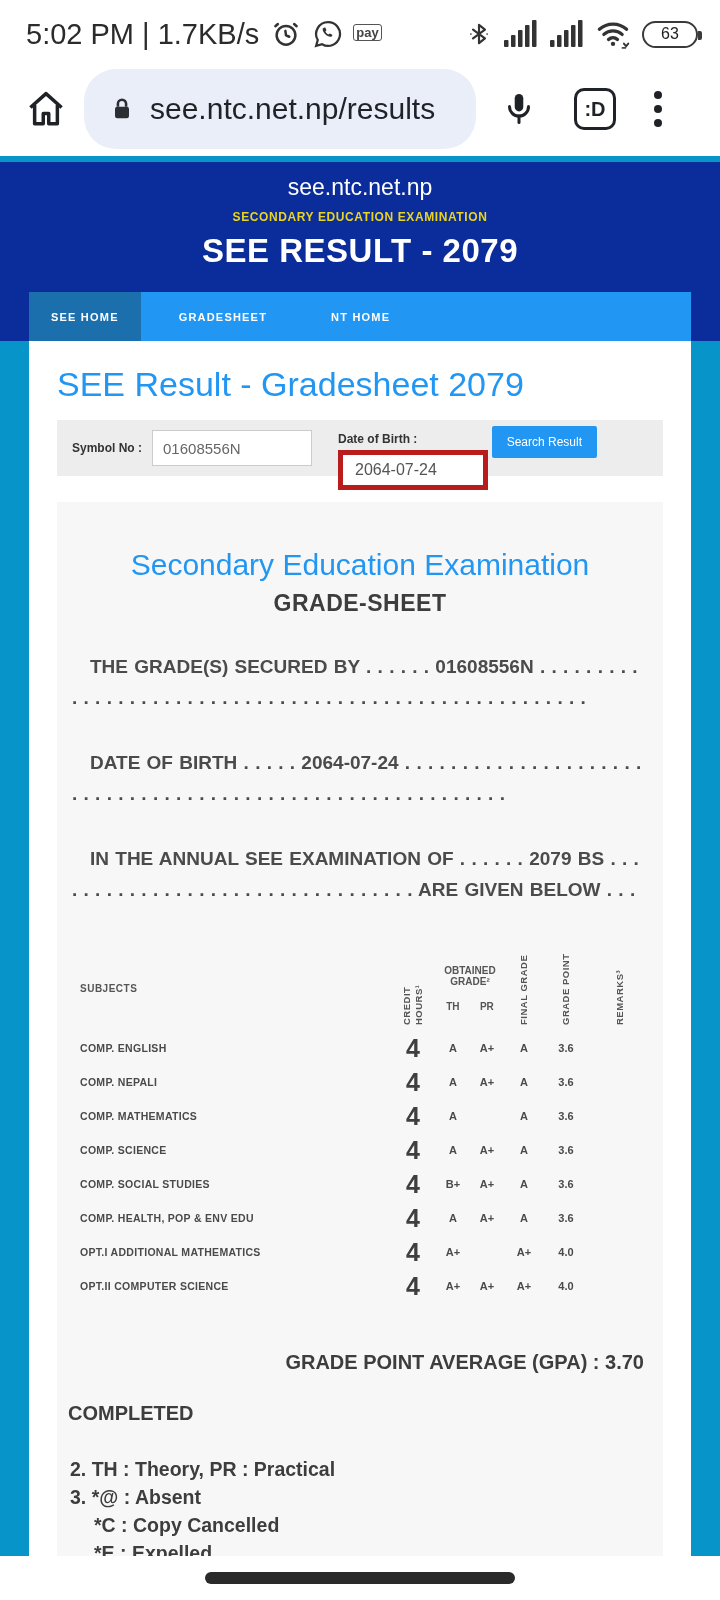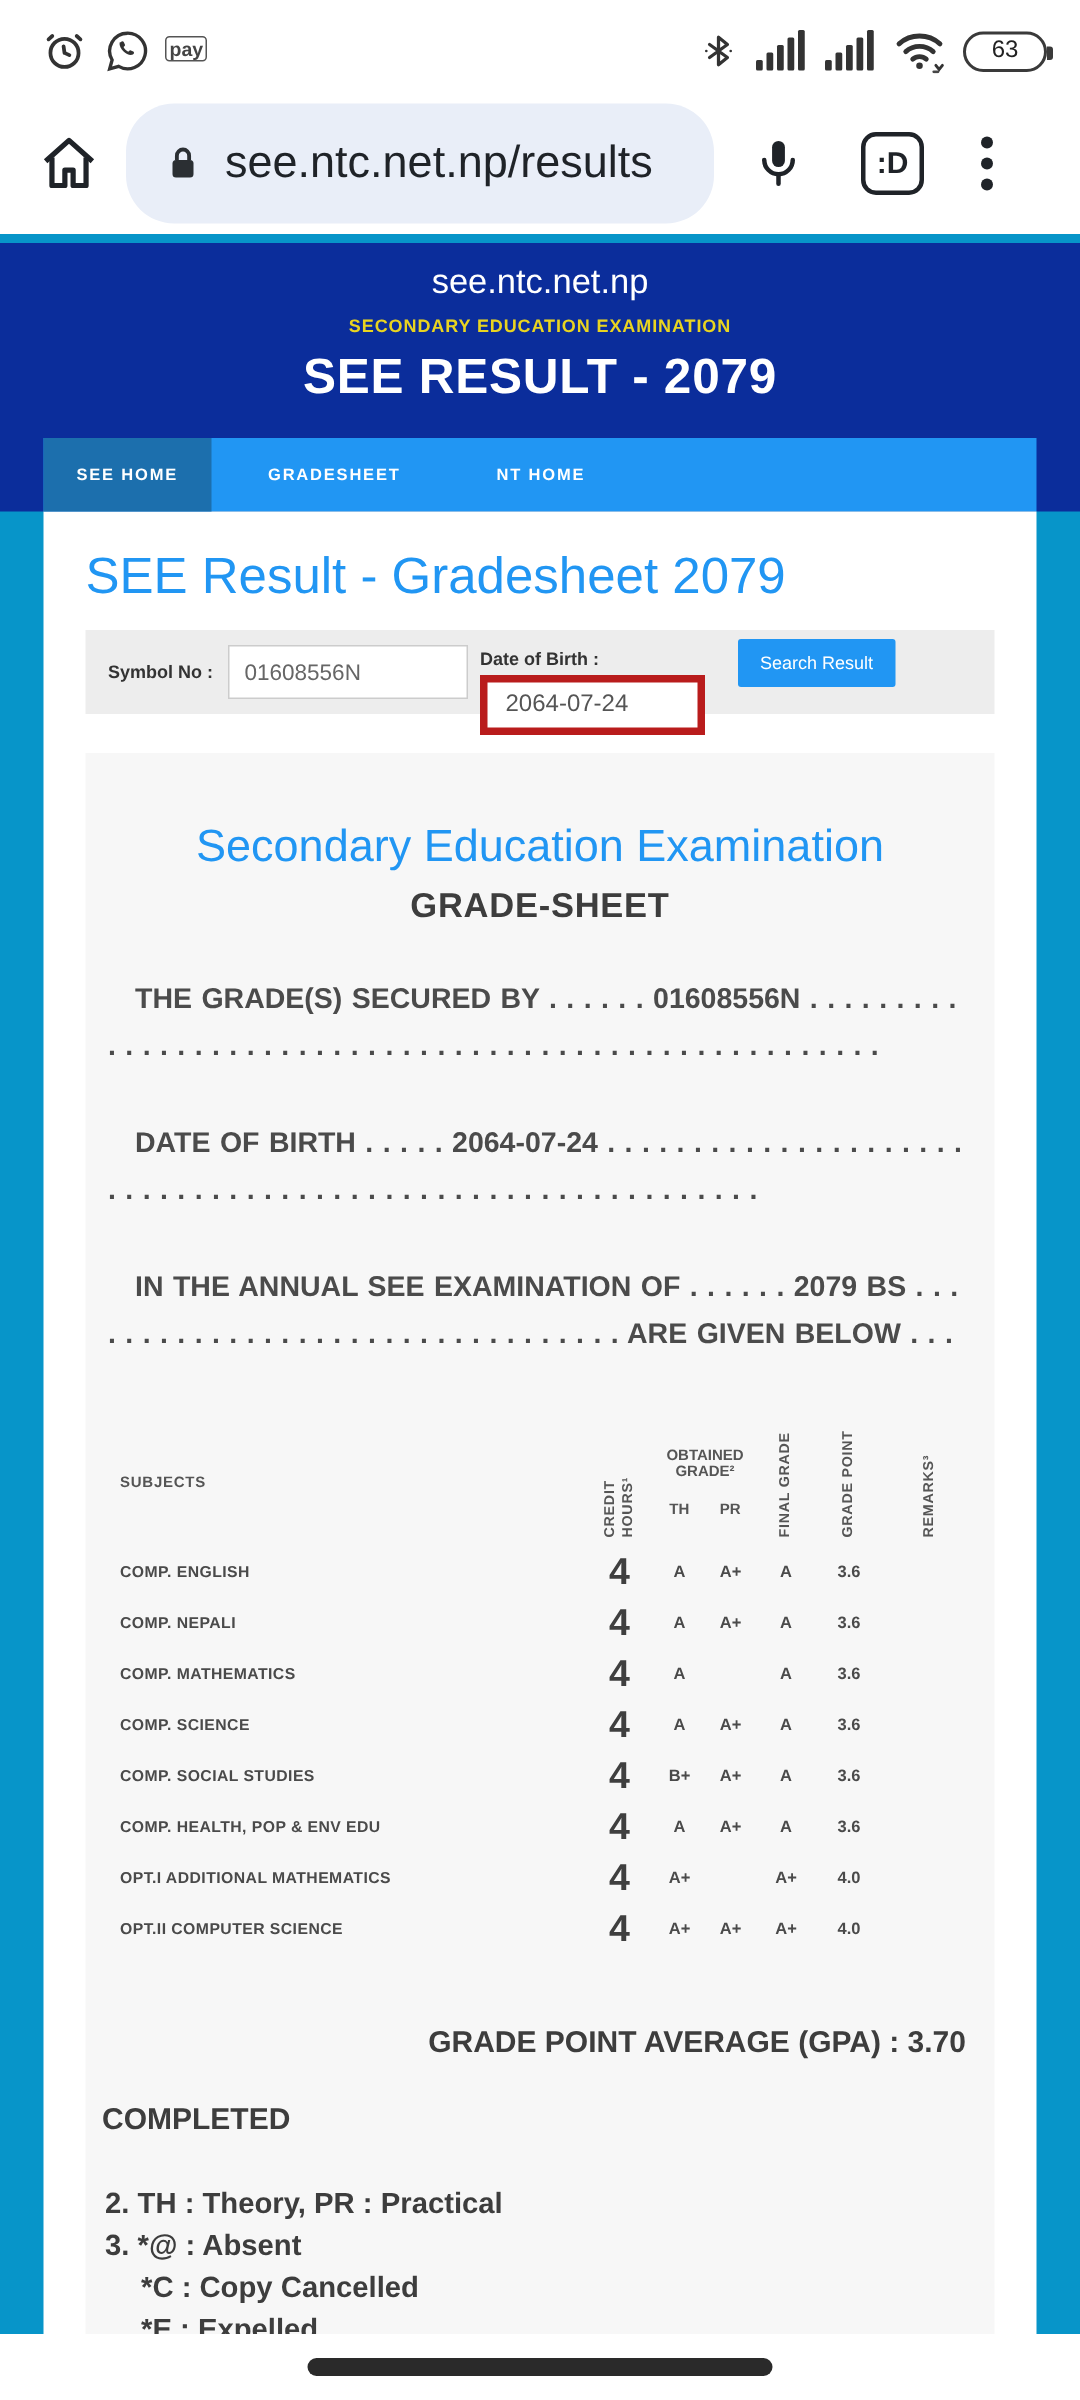--- a/index.html
+++ b/index.html
@@ -49,21 +49,21 @@
   
   .page { margin:0 29px; background:#fff; min-height:1250px; padding-bottom:60px; }
   .page h1 { color:#2196f3; font-size:34px; font-weight:400; padding:24px 28px 16px; }
 
   .form-panel { margin:0 28px; background:#ededed; height:56px; display:flex;
                 align-items:center; padding:0 15px; position:relative; }
   .form-panel label { font-size:12px; font-weight:700; color:#333; }
   .sym-input { width:160px; height:36px; border:1px solid #ccc; background:#fff;
                margin-left:10px; padding:0 10px; font-size:15px; color:#666;
                font-family:"Liberation Sans",sans-serif; }
-  .dob-group { margin-left:8px; margin-top:26px; }
+  .dob-group { margin-left:26px; margin-top:26px; }
   .dob-group label { display:block; margin-bottom:4px; }
   .dob-input { width:150px; height:40px; border:5px solid #b91c1c; background:#fff;
                padding:0 12px; font-size:16px; color:#555;
                font-family:"Liberation Sans",sans-serif; }
   .search-btn { position:absolute; right:66px; top:6px; background:#2196f3; color:#fff;
                 border:none; font-size:12px; padding:9px 15px; border-radius:2px;
                 font-family:"Liberation Sans",sans-serif; cursor:pointer; }
 
   
   .card { margin:26px 28px 0; background:#f7f7f7; padding:46px 11px 10px; color:#4a4a4a; }
@@ -103,20 +103,21 @@
                 display:flex; align-items:center; justify-content:center; }
   .gesturebar .pill { width:310px; height:12px; border-radius:7px; background:#2a2a2a; }
 
   svg { display:block; }
 </style>
 </head>
 <body>
 
 <div class="statusbar">
   <div class="sb-left">
+    <span>5:02 PM | 1.7KB/s</span>
     <span>
       <svg width="30" height="30" viewBox="0 0 24 24" fill="none" stroke="#333" stroke-width="2" stroke-linecap="round">
         <circle cx="12" cy="13" r="7.5"></circle>
           <path d="M12 13l-0.5-3.5M12 13l2.6 1.2"></path>
           <path d="M5.5 4L3.5 5.8M18.5 4l2 1.8"></path>
       </svg>
     </span>
     <span>
       <svg width="30" height="30" viewBox="0 0 24 24" fill="none" stroke="#333" stroke-width="1.8">
         <path d="M12 2.5a9.5 9.5 0 0 0-8.2 14.3L2.5 21.5l4.8-1.3A9.5 9.5 0 1 0 12 2.5z"></path>

